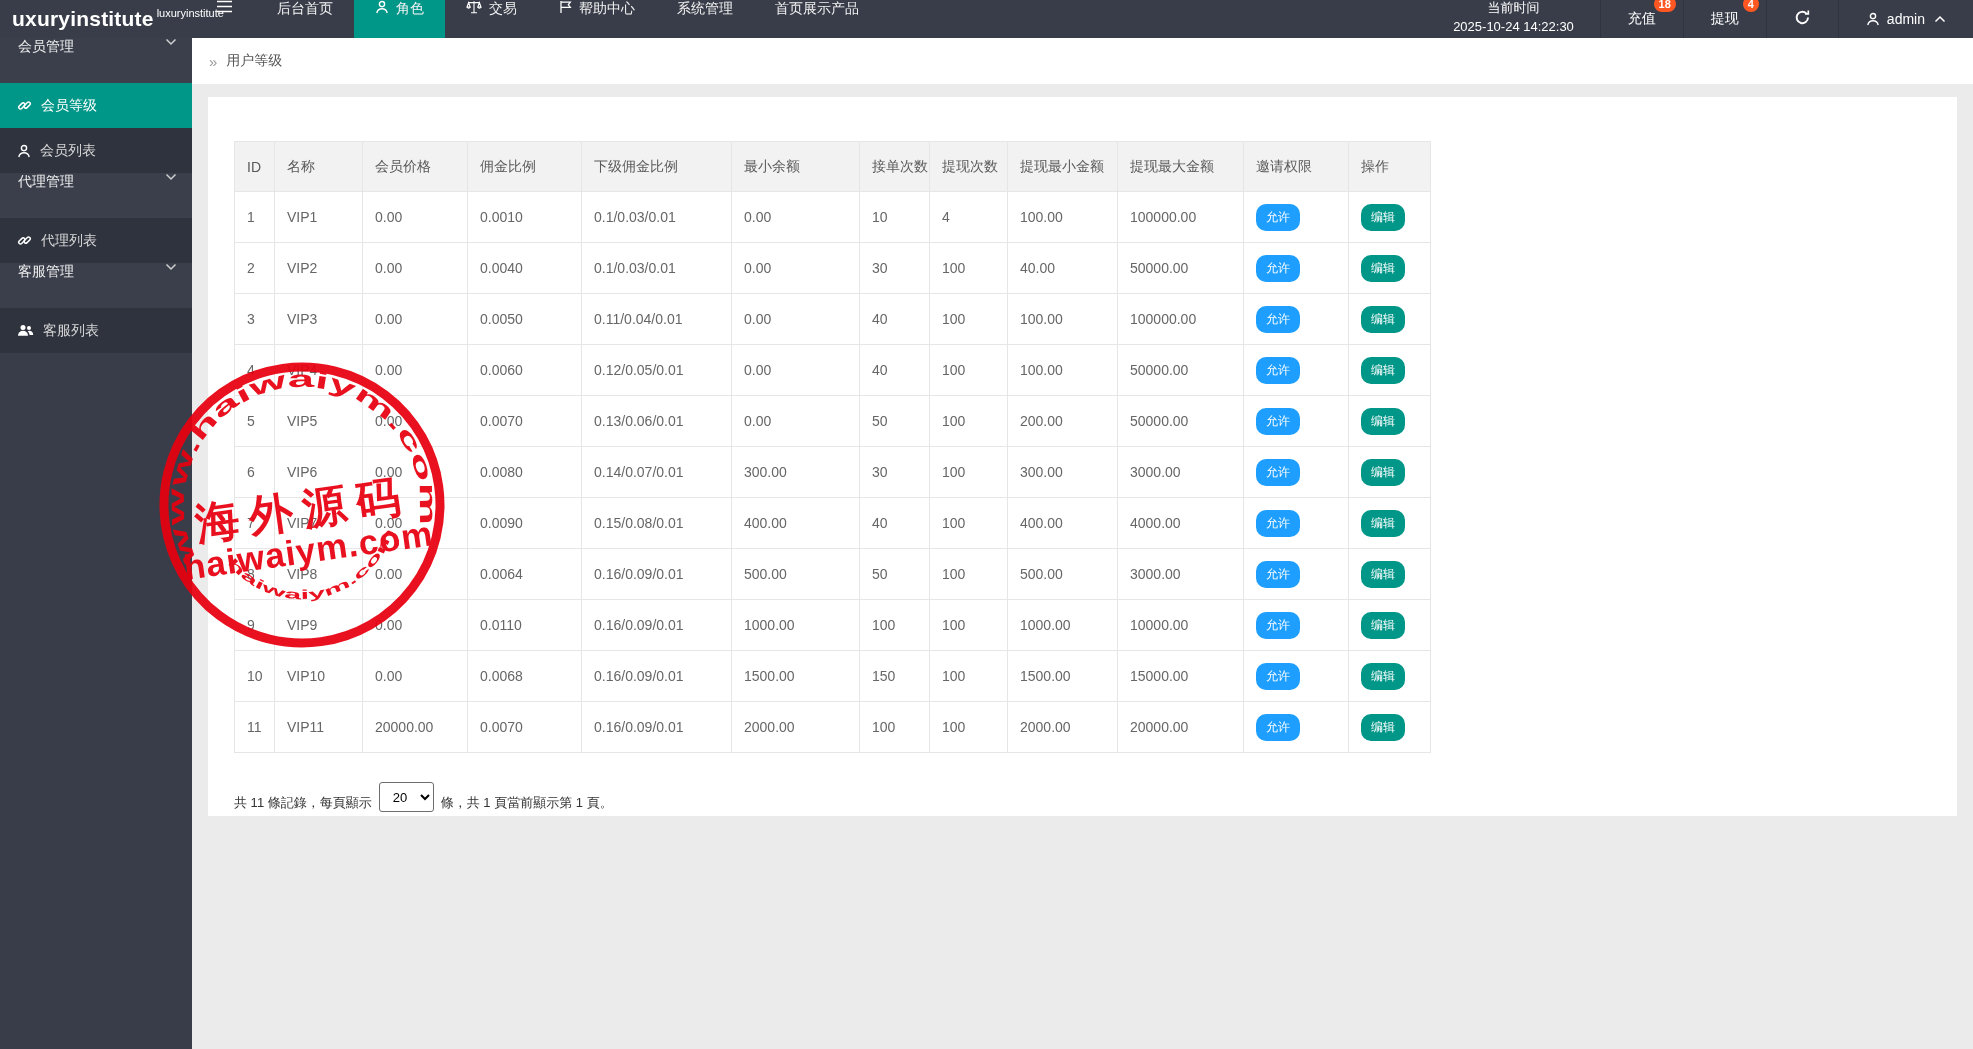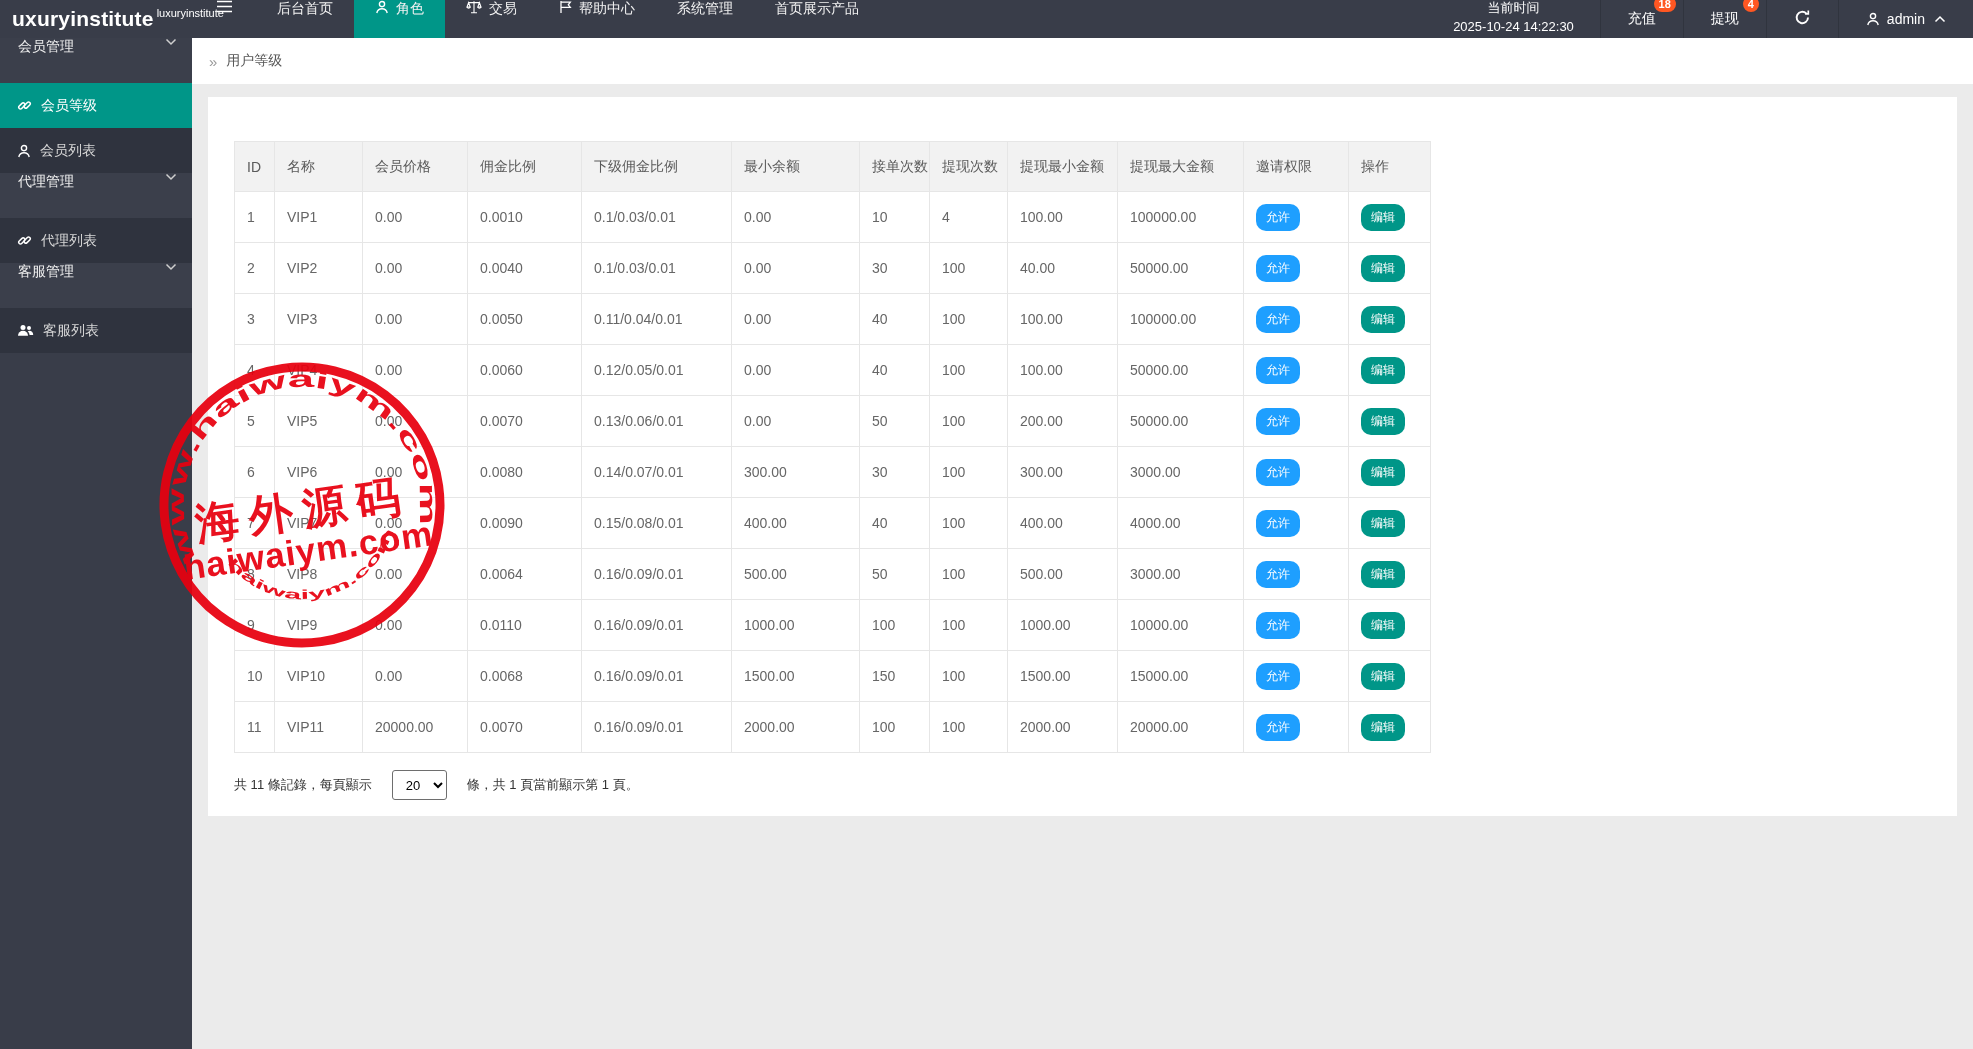--- a/index.html
+++ b/index.html
@@ -47,21 +47,21 @@
 
   table{border-collapse:collapse;table-layout:fixed;width:1196px;font-size:14px;color:#666}
   th{background:#f2f2f2;font-weight:normal;color:#5a5a5a;height:50px;text-align:left;
      padding:0 12px;border:1px solid #e6e6e6;white-space:nowrap}
   td{height:51px;padding:0 12px;border:1px solid #e6e6e6;white-space:nowrap;background:#fff}
   .btn{display:inline-block;font-size:12px;color:#fff;padding:5px 10px;border-radius:10px;
        border:none;cursor:pointer;font-family:inherit}
   .btn.allow{background:#1E9FFF}
   .btn.edit{background:#009688}
 
-  .pager{margin-top:17px;font-size:13px;color:#333;display:flex;align-items:center;gap:20px}
+  .pager{margin-top:29px;font-size:13px;color:#333;display:flex;align-items:flex-end;gap:7px}
   .pager select{height:30px;font-size:13px;padding:1px 9px;border:1px solid #6e6e6e;border-radius:3px;background:#fff}
 
   
   .stamp{position:absolute;left:142px;top:345px;width:320px;height:320px;z-index:50;
          transform:rotate(-8deg);opacity:.93;pointer-events:none}
   .stamp text,.stamp textPath{font-family:"Liberation Sans","DejaVu Sans",sans-serif;font-weight:bold}
 </style>
 </head>
 <body>
 

